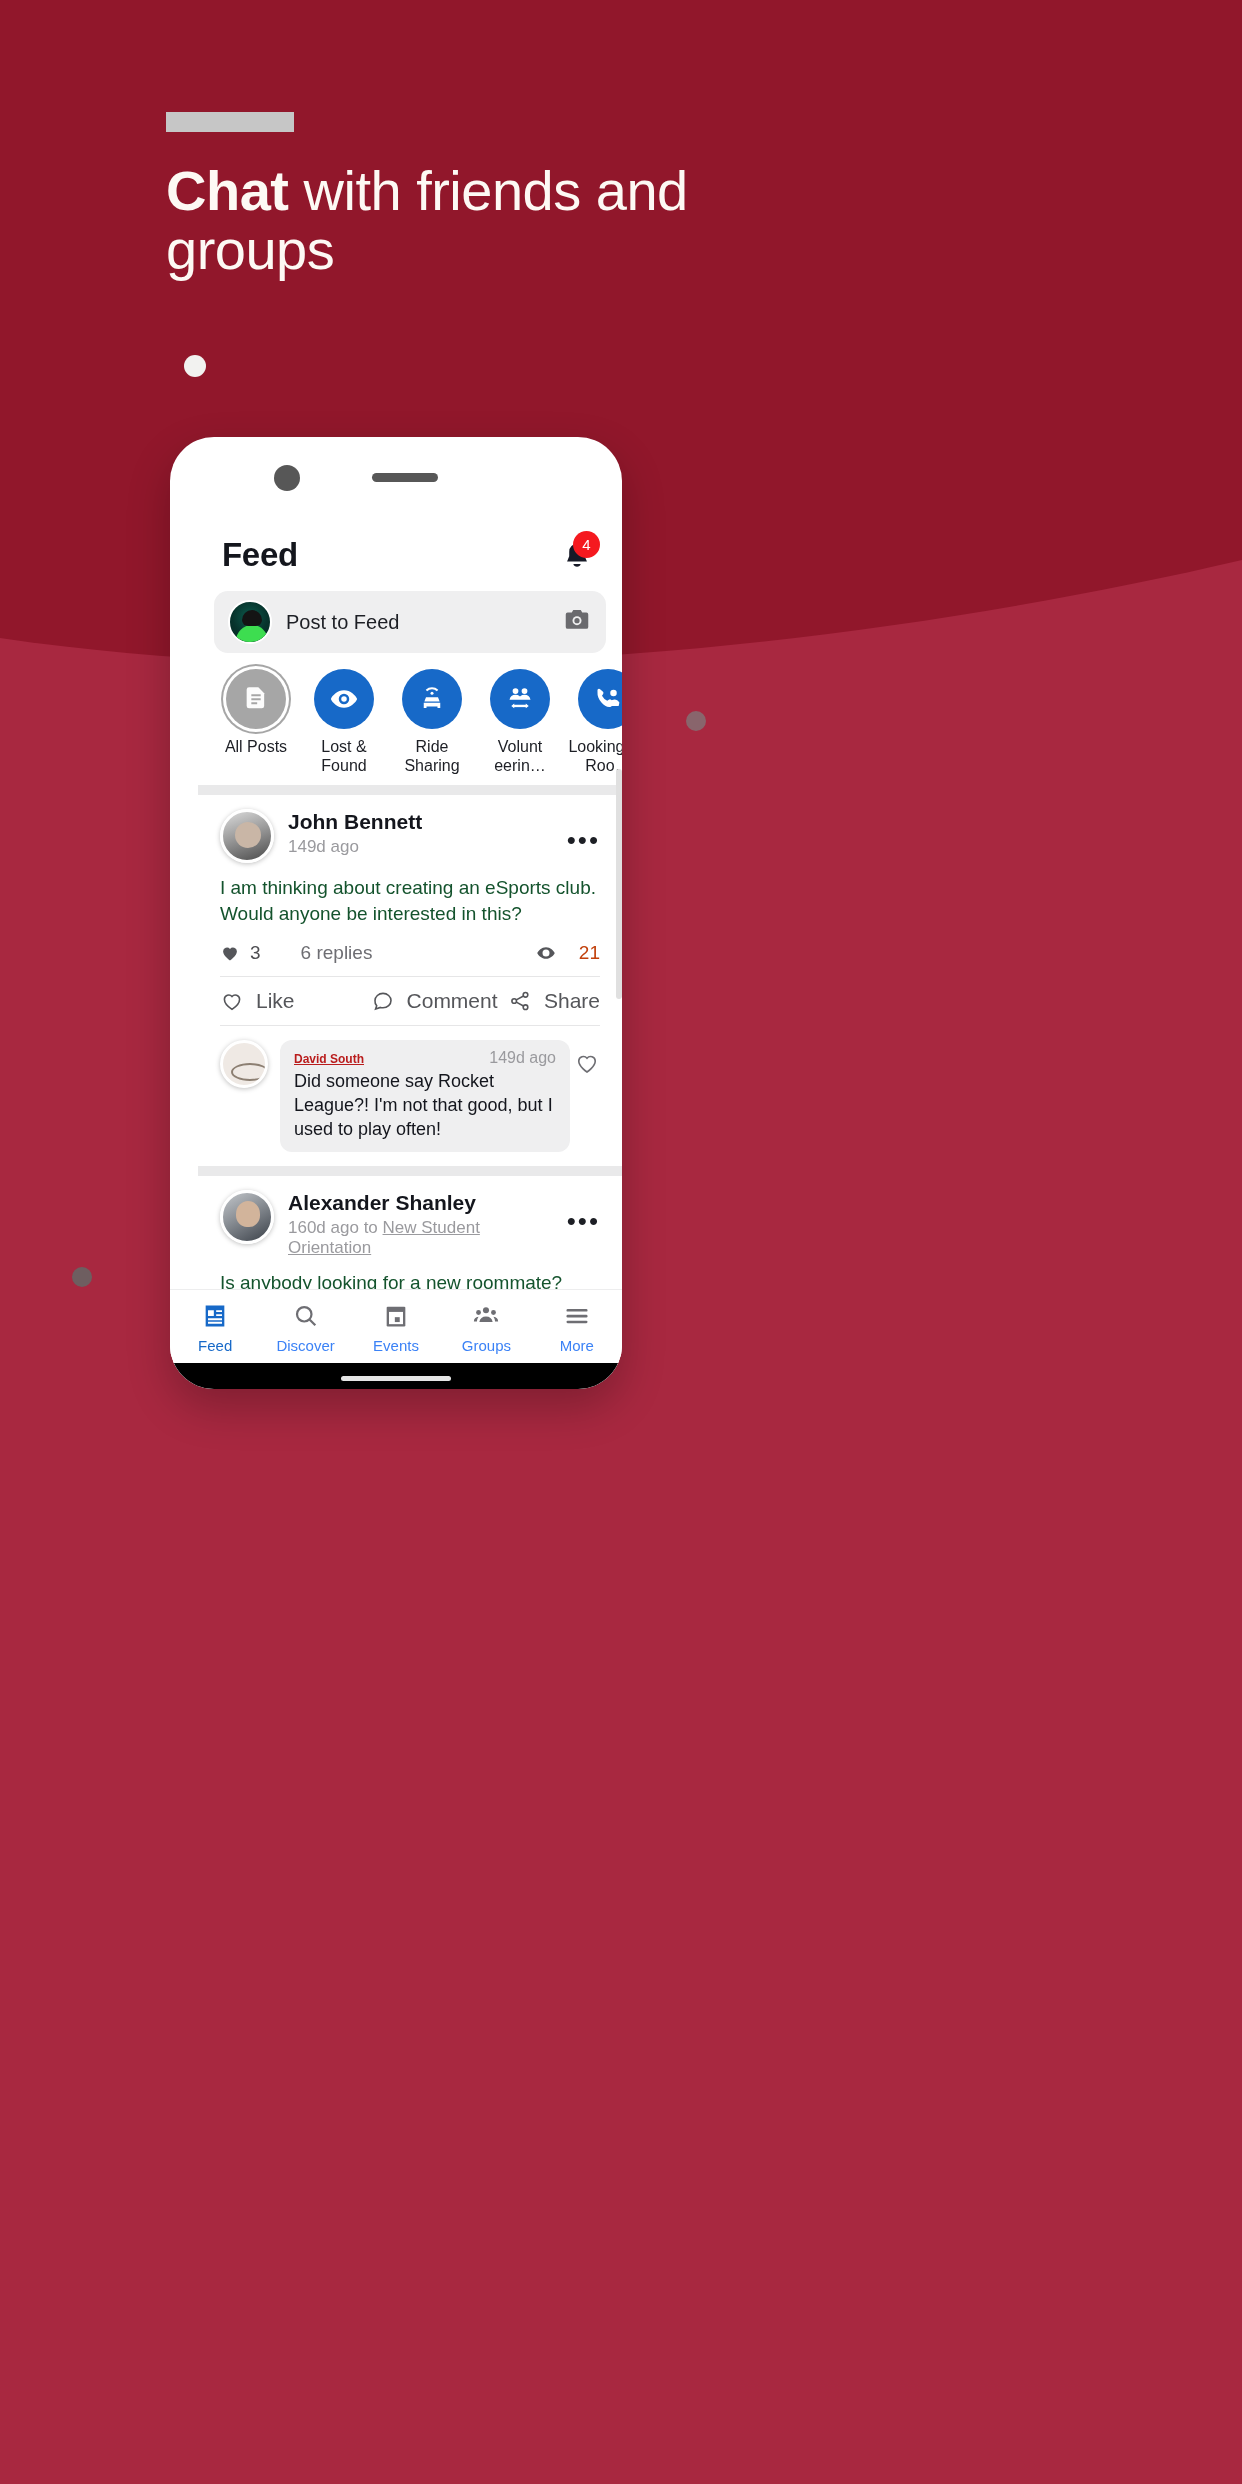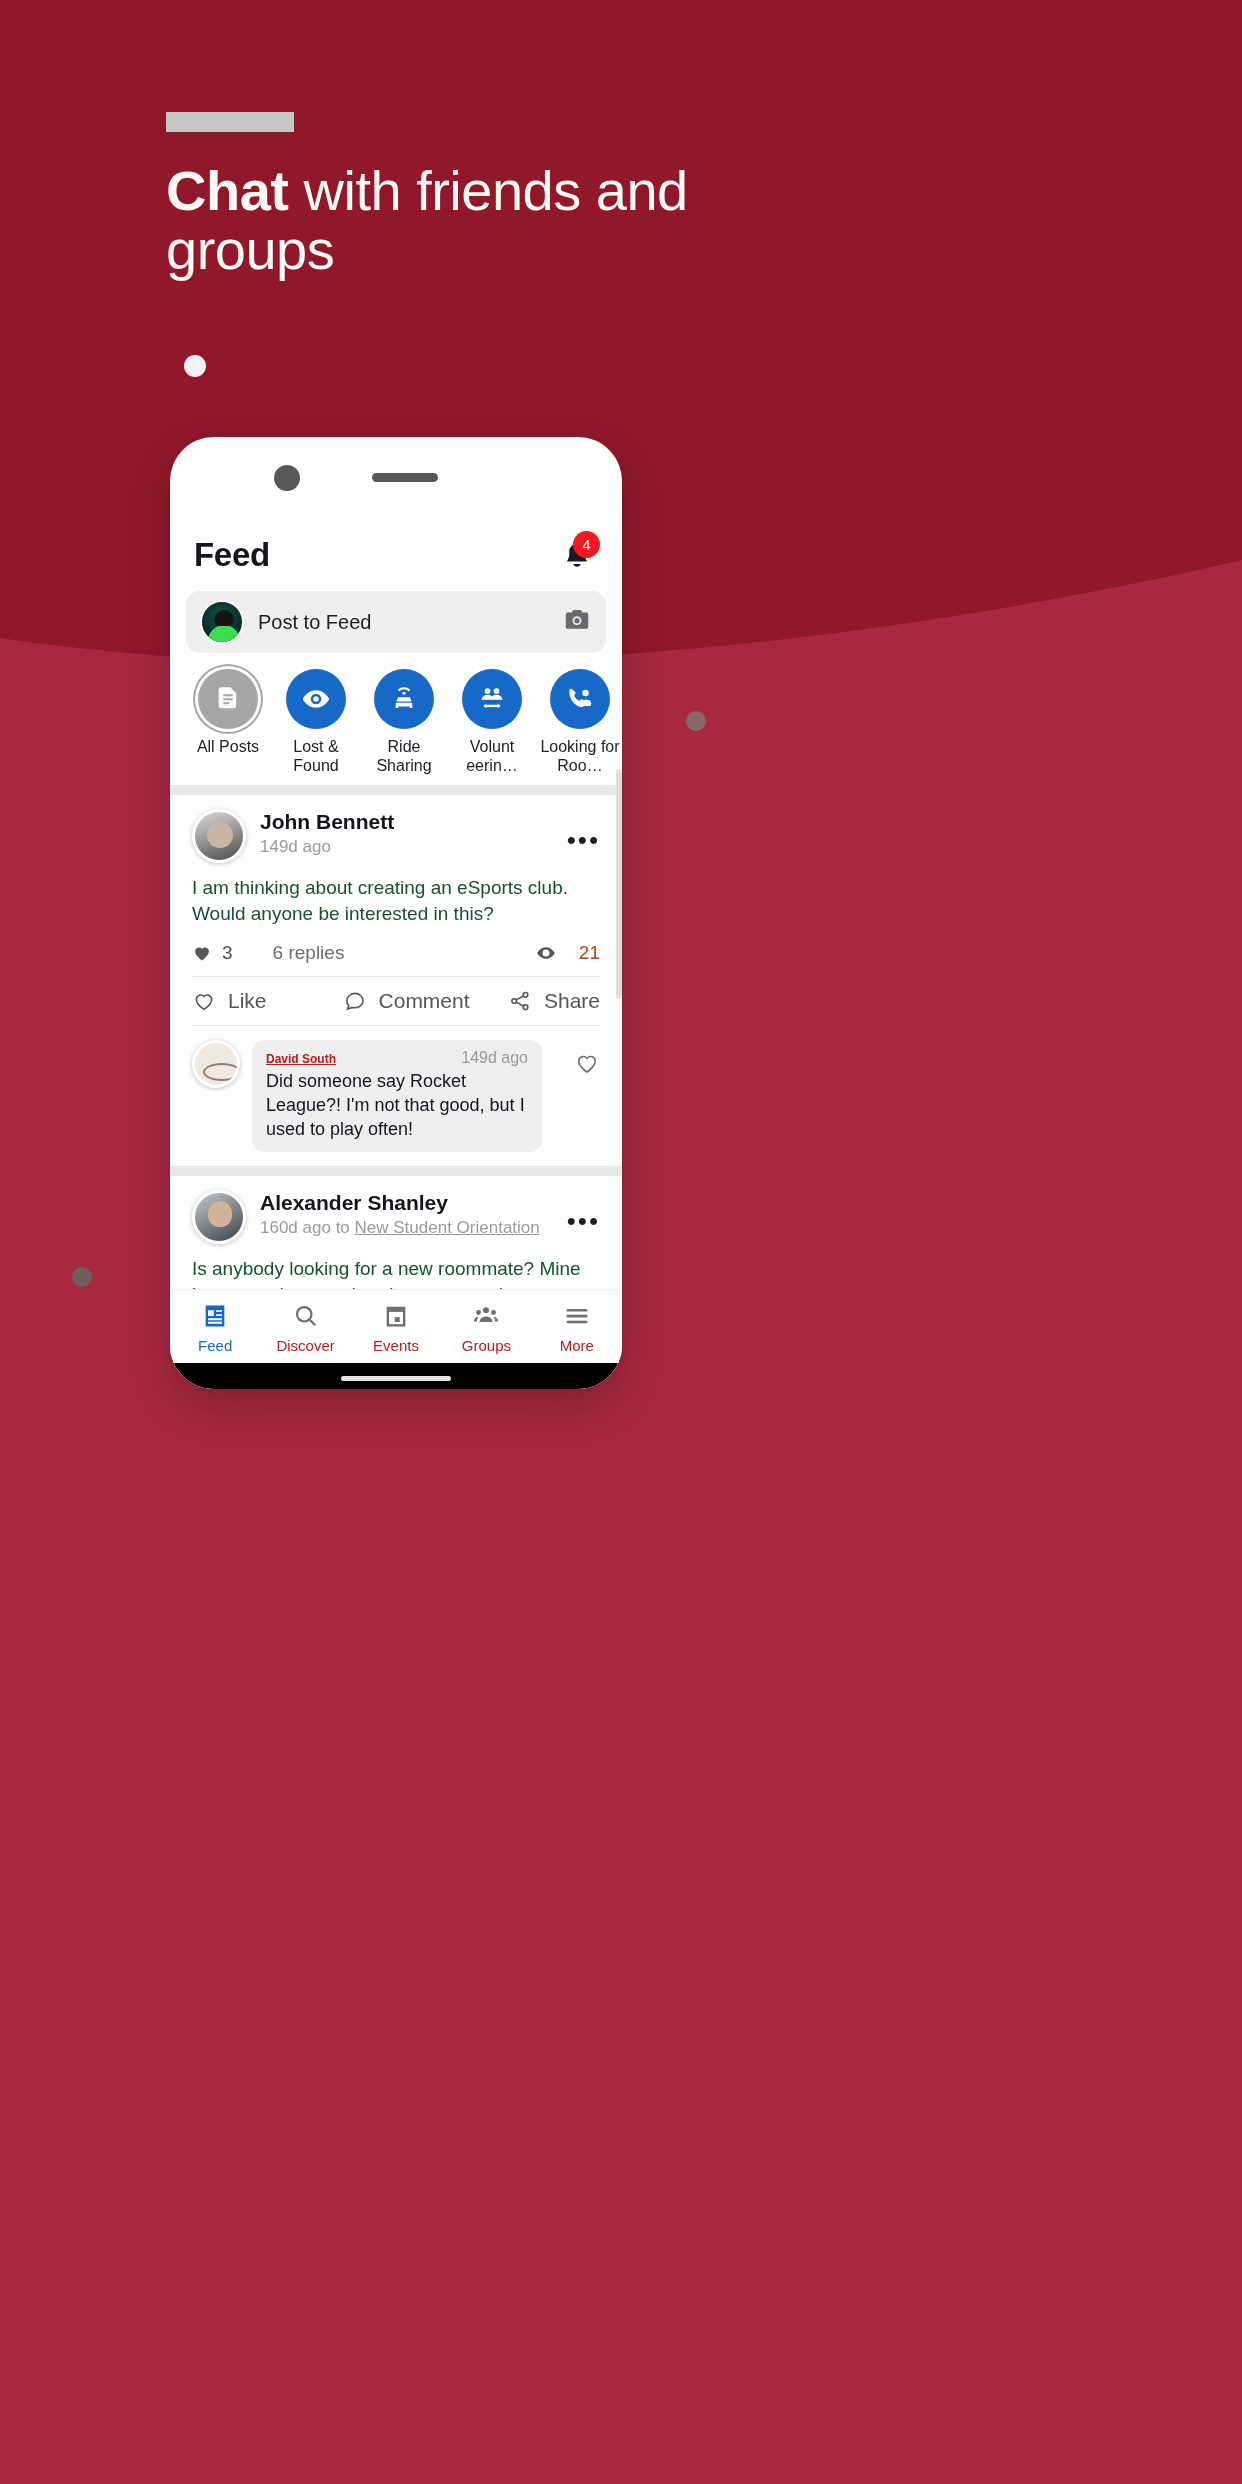--- a/index.html
+++ b/index.html
@@ -60,20 +60,21 @@
   .speaker {
     position: absolute; left: 202px; top: 36px;
     width: 66px; height: 9px; border-radius: 5px;
     background: #575757;
   }
   .screen {
     position: relative;
     height: 880px;
     background: #ffffff;
     overflow: hidden;
+    padding-left: 28px;
   }
 
   
   .scr-head {
     display: flex; align-items: center; justify-content: space-between;
     padding: 24px 24px 8px 24px;
   }
   .scr-title { font-size: 33px; font-weight: 700; color: #14161d; letter-spacing: -0.3px; }
   .bell-wrap { position: relative; width: 40px; height: 44px; }
   .bell-svg { position: absolute; left: 2px; top: 8px; }
@@ -196,21 +197,21 @@
   .cmt-like-count { font-size: 17px; color: #6e6e73; margin-top: 2px; }
 
   
   .tabbar {
     position: absolute; left: 0; right: 0; bottom: 24px;
     height: 76px; background: #fff;
     border-top: 1px solid #ededee;
     display: flex; align-items: center;
   }
   .tab { flex: 1; text-align: center; }
-  .tab-label { font-size: 15px; color: #b91c1c; margin-top: 3px; }
+  .tab-label { font-size: 15px; color: #3b82f6; margin-top: 3px; }
   .tab.active .tab-label { color: #1769c8; }
   .home-bar-area {
     position: absolute; left: 0; right: 0; bottom: 0; height: 26px;
     background: #000; border-radius: 0 0 22px 22px;
   }
   .home-ind {
     position: absolute; left: 50%; transform: translateX(-50%); bottom: 8px;
     width: 110px; height: 5px; border-radius: 3px; background: #e5e5e5;
   }
 </style>

